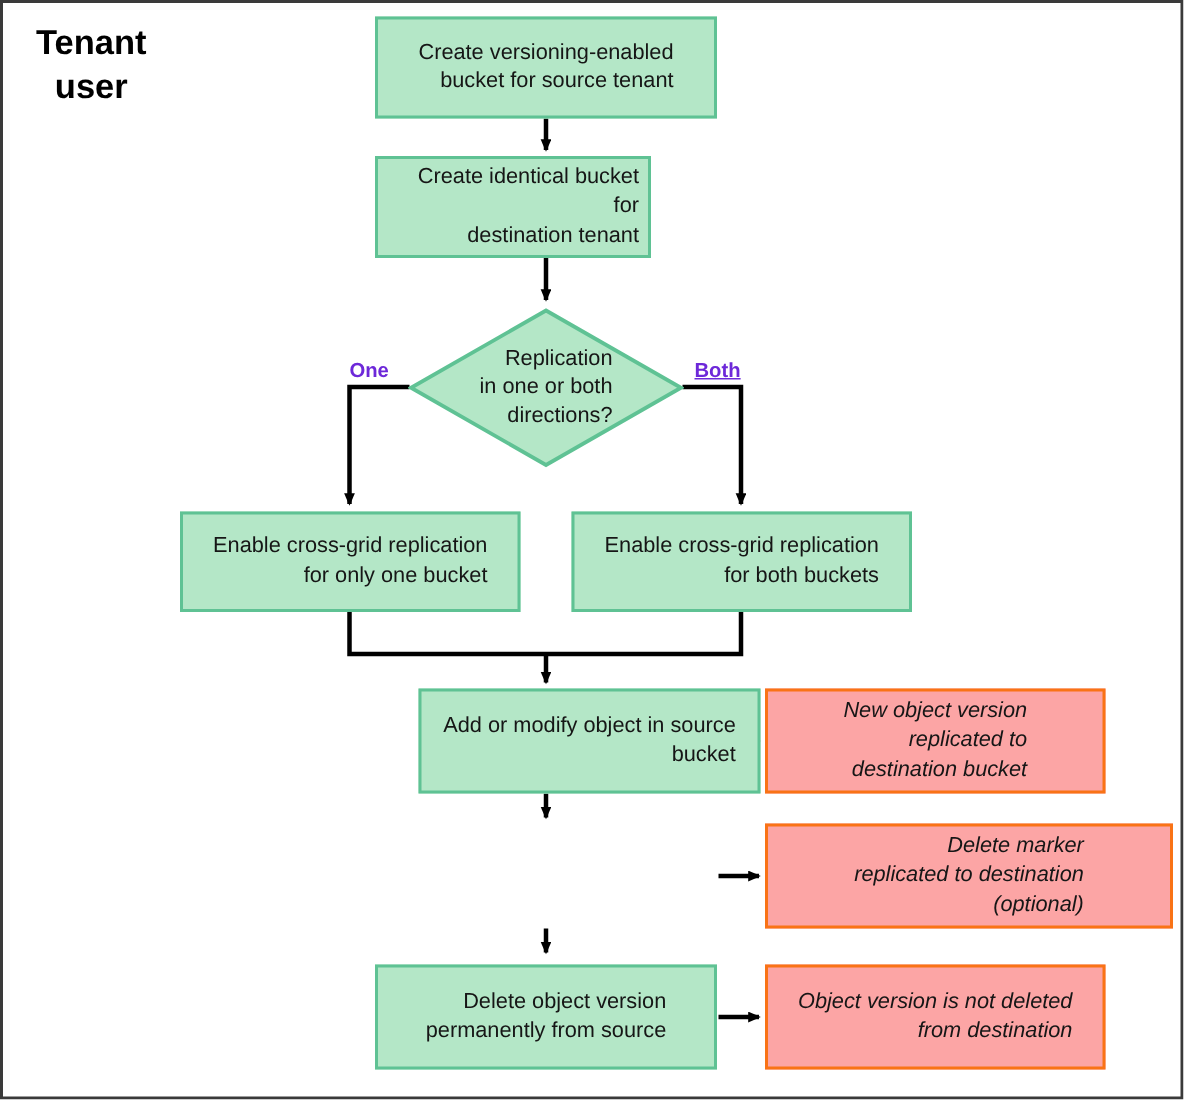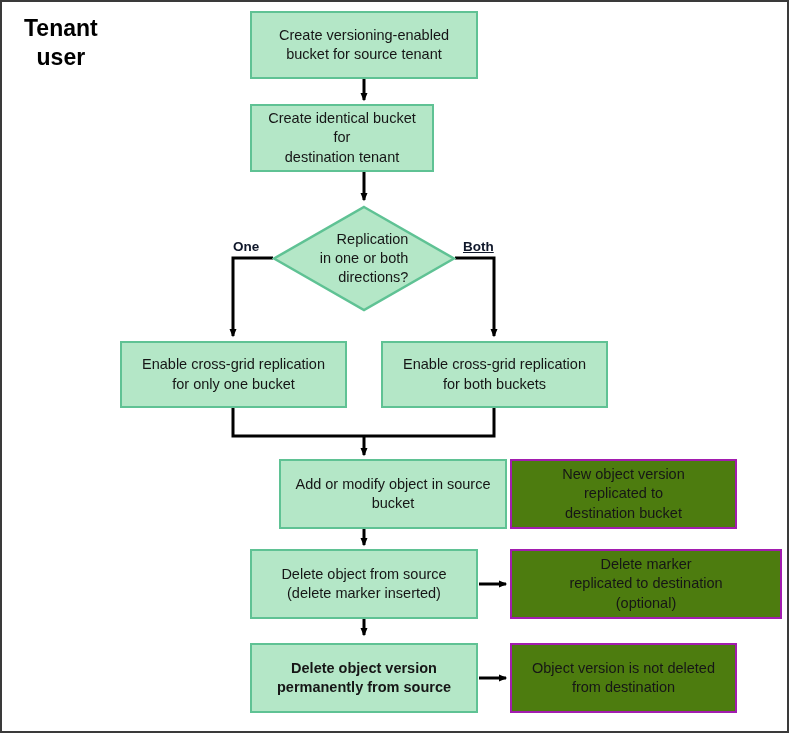--- a/index.html
+++ b/index.html
@@ -26,34 +26,35 @@
     top: 0;
     width: 789px;
     height: 733px;
   }
   .node {
     position: absolute;
     box-sizing: border-box;
     display: flex;
     align-items: center;
     justify-content: center;
-    text-align: center;
+    text-align: right;
     font-size: 14.5px;
     line-height: 1.33;
     color: #161616;
     padding: 2px 6px;
     z-index: 3;
   }
   .node.green {
     background: #b4e7c7;
     border: 2px solid #5fc294;
   }
   .node.gray {
-    background: #4d7c0f;
-    border: 2px solid #a21caf;
+    background: #fca5a5;
+    border: 2px solid #f97316;
+    font-style: italic;
   }
   .node-label {
     white-space: pre-line;
     display: block;
   }
   .diamond-wrap {
     position: absolute;
     z-index: 2;
   }
   .diamond-text {
@@ -81,21 +82,21 @@
     color: #000000;
     line-height: 1.25;
     white-space: pre-line;
     text-align: center;
     z-index: 4;
   }
   .edge-label {
     position: absolute;
     font-size: 13.5px;
     font-weight: bold;
-    color: #0f172a;
+    color: #6d28d9;
     z-index: 4;
     white-space: nowrap;
   }
 </style>
 </head>
 <body>
 
 <div id="canvas">
 
   <div class="title">Tenant
@@ -159,26 +160,22 @@
   <div class="node green" style="left:379px; top:339px; width:227px; height:67px;">
     <span class="node-label">Enable cross-grid replication
 for both buckets</span>
   </div>
 
   <div class="node green" style="left:248px; top:457px; width:228px; height:70px;margin-left:29px;">
     <span class="node-label">Add or modify object in source
 bucket</span>
   </div>
 
-  <div class="node green" style="left:248px; top:547px; width:228px; height:70px;">
-    <span class="node-label">Delete object from source
-(delete marker inserted)</span>
-  </div>
 
-  <div class="node green" style="left:248px; top:641px; width:228px; height:70px;font-weight:bold;">
+  <div class="node green" style="left:248px; top:641px; width:228px; height:70px;">
     <span class="node-label">Delete object version
 permanently from source</span>
   </div>
 
   <div class="node gray" style="left:508px; top:457px; width:227px; height:70px;">
     <span class="node-label">New object version
 replicated to
 destination bucket</span>
   </div>
 

